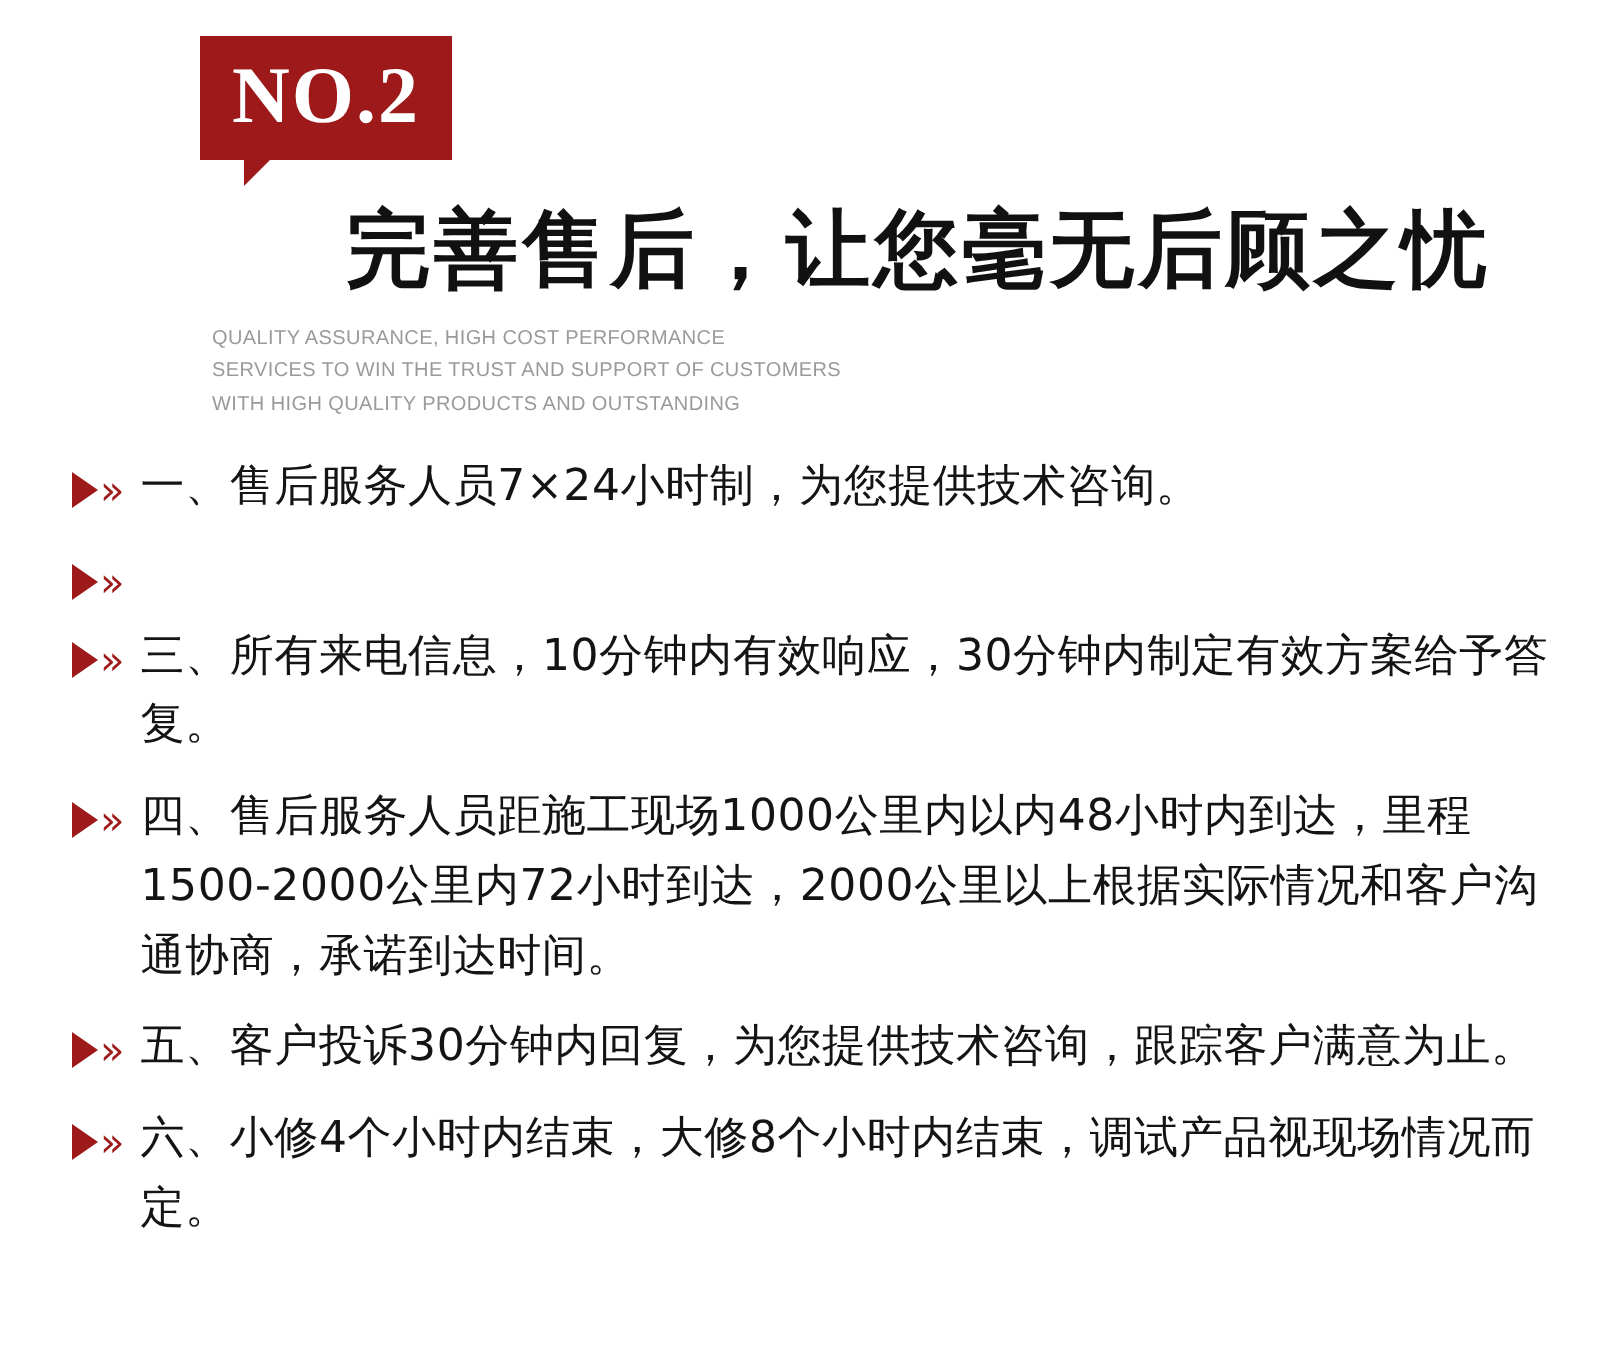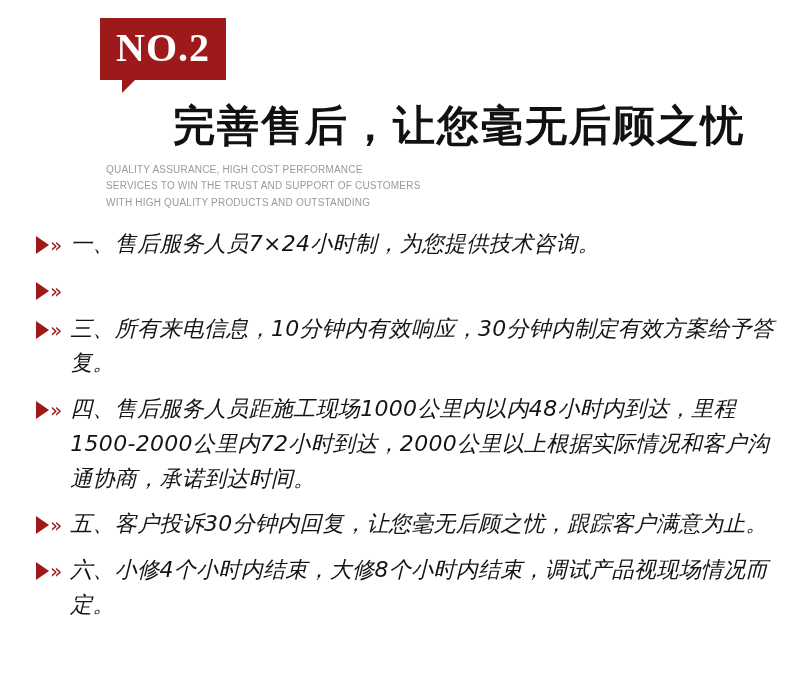--- a/index.html
+++ b/index.html
@@ -101,21 +101,20 @@
     line-height: 1;
     margin-left: 1px;
     font-family: "DejaVu Sans", sans-serif;
   }
   .item-text {
     font-size: 22px;
     line-height: 1.58;
     color: #141414;
     letter-spacing: 0.3px;
     font-family: "DejaVu Sans", "Liberation Sans", sans-serif;
-    font-style: italic;
   }
 </style>
 </head>
 <body>
 
 <div class="page">
 
   <div class="header">
     <div class="badge-wrap">
       <span class="badge">NO.2</span>
@@ -162,21 +161,21 @@
         <span class="chev">»</span>
       </span>
       <span class="item-text">四、售后服务人员距施工现场1000公里内以内48小时内到达，里程1500-2000公里内72小时到达，2000公里以上根据实际情况和客户沟通协商，承诺到达时间。</span>
     </div>
 
     <div class="item">
       <span class="bullet">
         <span class="tri"></span>
         <span class="chev">»</span>
       </span>
-      <span class="item-text">五、客户投诉30分钟内回复，让您毫无后顾之忧，跟踪客户满意为止。</span>
+      <span class="item-text">五、客户投诉30分钟内回复，为您提供技术咨询，跟踪客户满意为止。</span>
     </div>
 
     <div class="item">
       <span class="bullet">
         <span class="tri"></span>
         <span class="chev">»</span>
       </span>
       <span class="item-text">六、小修4个小时内结束，大修8个小时内结束，调试产品视现场情况而定。</span>
     </div>
 

